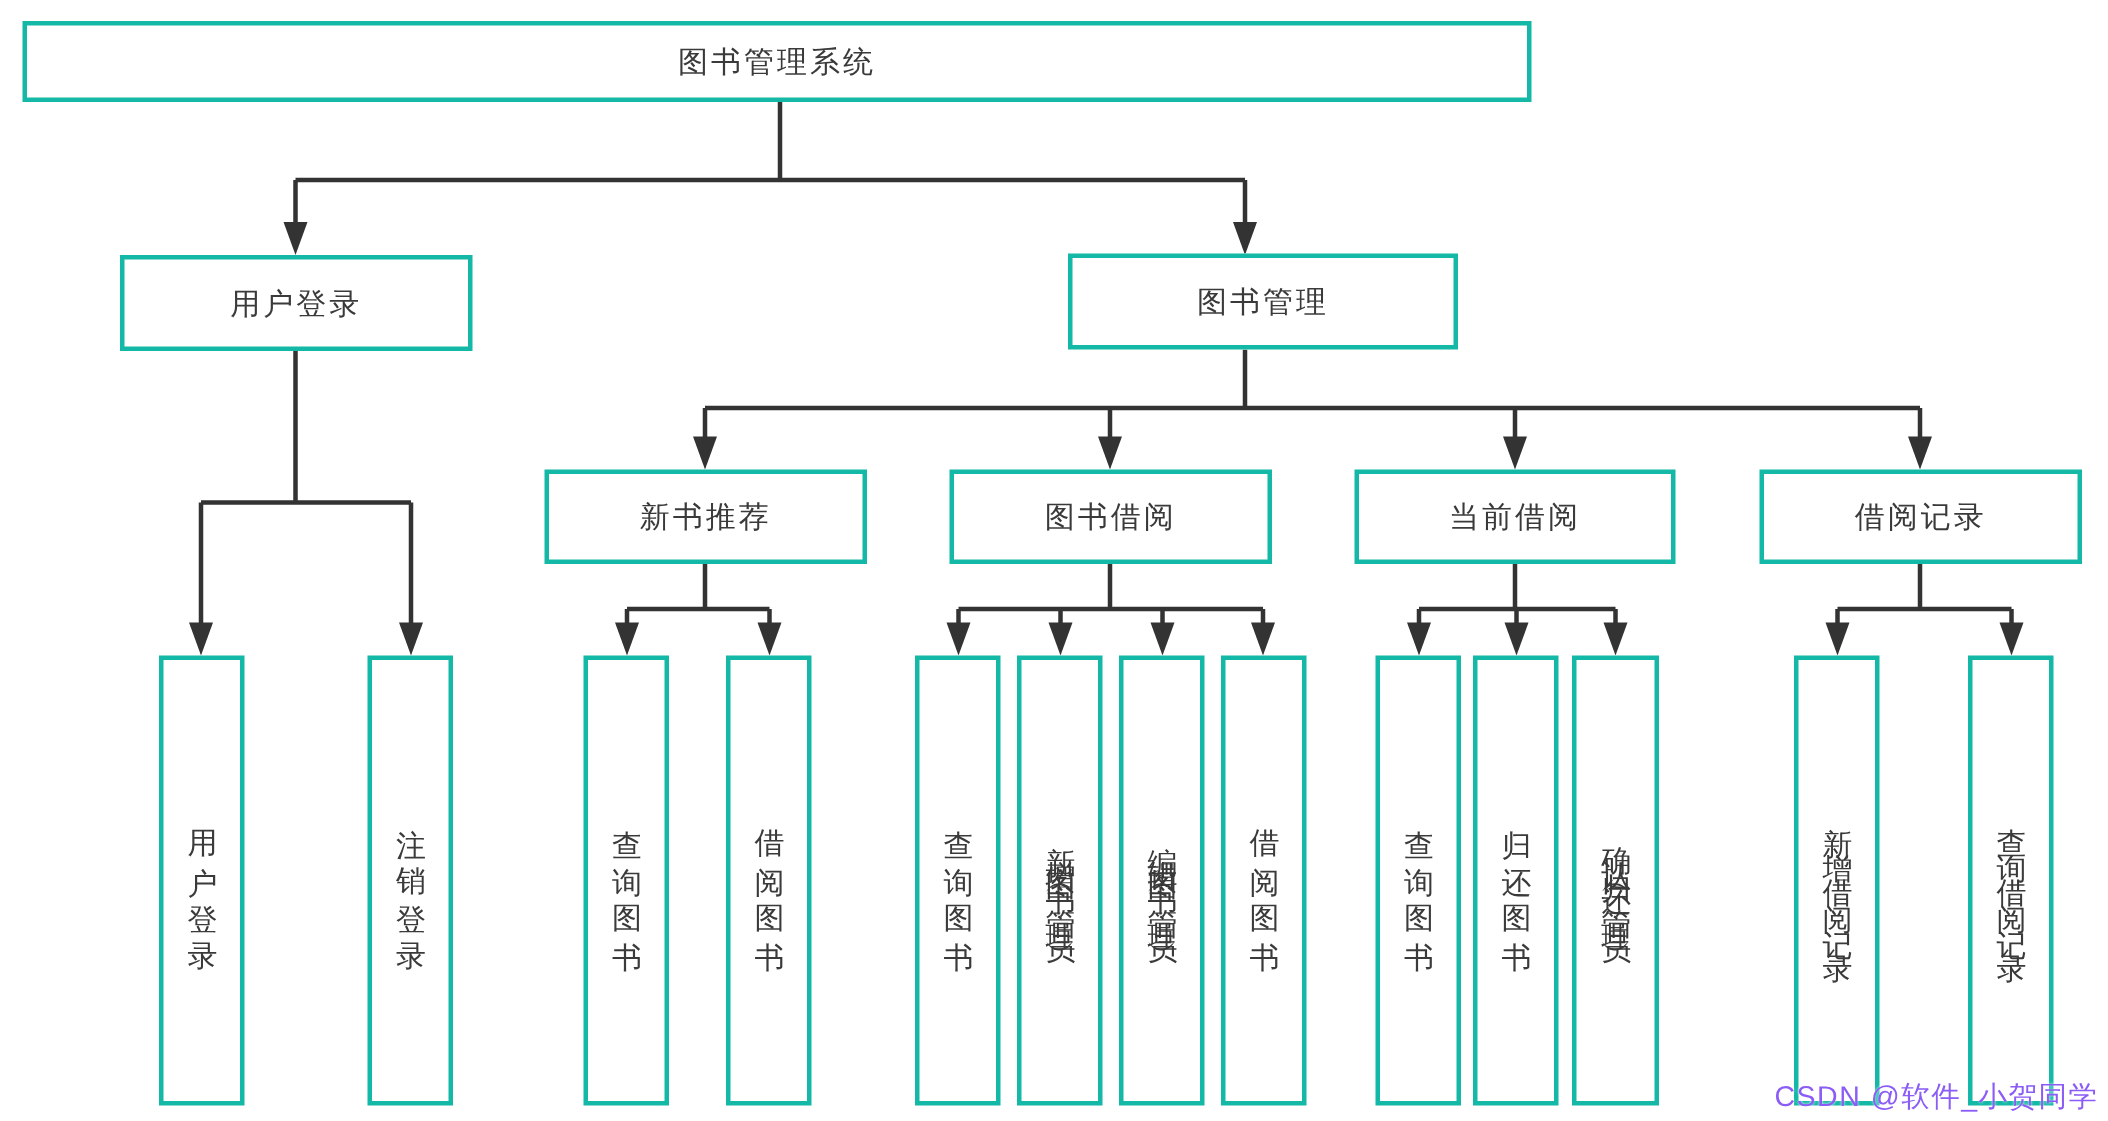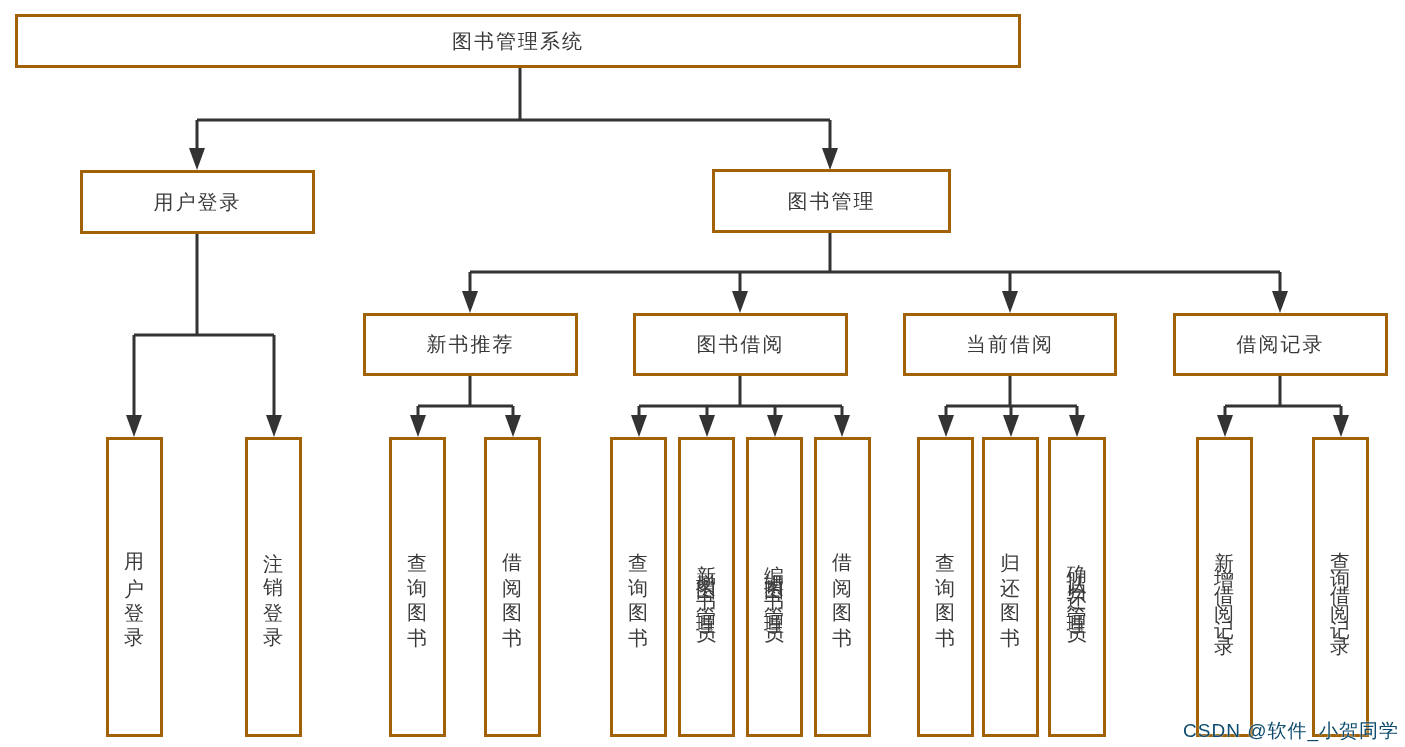--- a/index.html
+++ b/index.html
@@ -13,21 +13,21 @@
   }
   .connectors {
     position: absolute;
     left: 0; top: 0;
     width: 1405px; height: 747px;
     z-index: 1;
   }
   .node {
     position: absolute;
     box-sizing: border-box;
-    border: 3px solid #a16207;
+    border: 3px solid #14b8a6;
     background: #ffffff;
     display: flex;
     align-items: center;
     justify-content: center;
     z-index: 2;
   }
   .lbl {
     color: #3a3a3a;
     font-size: 20px;
     letter-spacing: 2px;
@@ -41,21 +41,21 @@
   }
   .v4 .lbl { letter-spacing: 1.25em; }
   .v6 .lbl { letter-spacing: 0.85em; }
   .v9 .lbl { letter-spacing: 0.42em; }
   .watermark {
     position: absolute;
     right: 6px;
     bottom: 3px;
     z-index: 5;
     font-size: 19px;
-    color: #0c4a6e;
+    color: #8b5cf6;
     letter-spacing: 1px;
     text-shadow: 0 0 2px #ffffff;
   }
 </style>
 </head>
 <body>
 
 <div class="stage">
 
   <svg class="connectors" viewBox="0 0 1405 747" xmlns="http://www.w3.org/2000/svg">
@@ -98,21 +98,21 @@
     </g>
   </svg>
 
   <div class="node" style="left:15px; top:14px; width:1006px; height:54px;">
     <span class="lbl">图书管理系统</span>
   </div>
 
   <div class="node" style="left:80px; top:170px; width:235px; height:64px;">
     <span class="lbl">用户登录</span>
   </div>
-  <div class="node" style="left:712px; top:169px; width:239px; height:64px;">
+  <div class="node" style="left:712px; top:169px; width:260px; height:64px;">
     <span class="lbl">图书管理</span>
   </div>
 
   <div class="node" style="left:363px; top:313px; width:215px; height:63px;">
     <span class="lbl">新书推荐</span>
   </div>
   <div class="node" style="left:633px; top:313px; width:215px; height:63px;">
     <span class="lbl">图书借阅</span>
   </div>
   <div class="node" style="left:903px; top:313px; width:214px; height:63px;">

